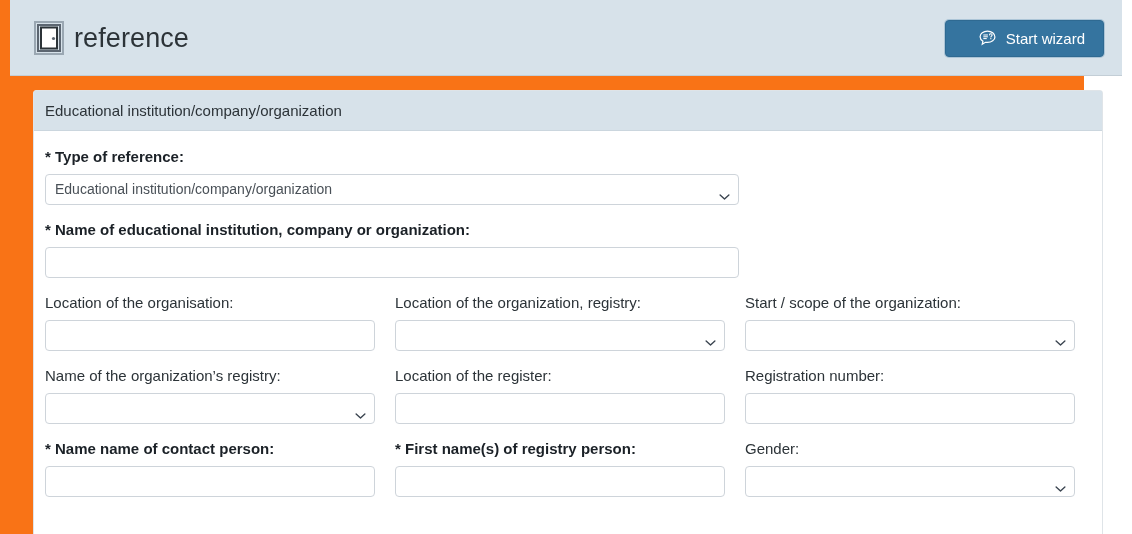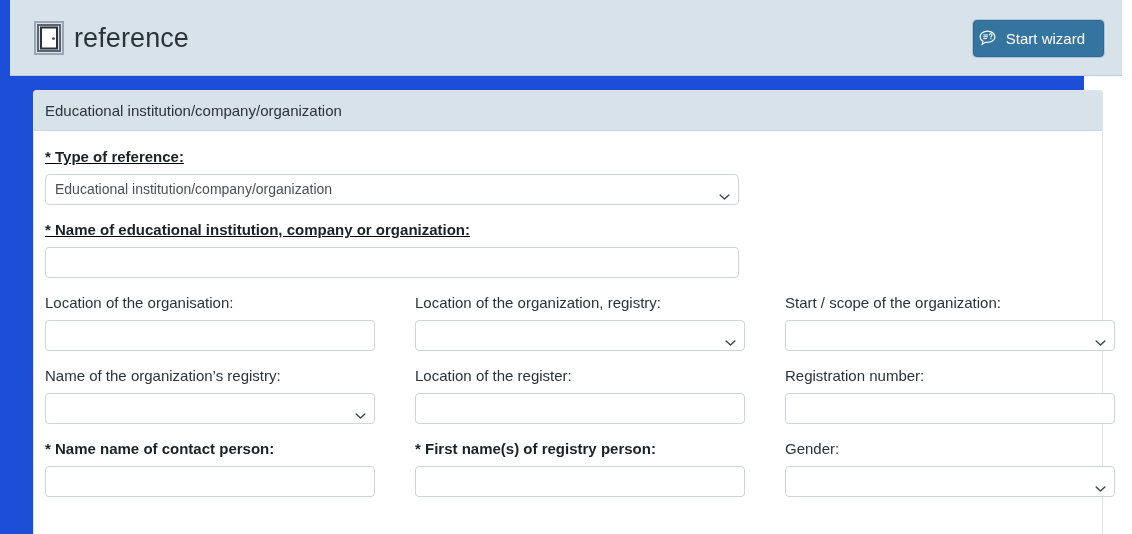--- a/index.html
+++ b/index.html
@@ -10,21 +10,21 @@
     height: 534px;
     overflow: hidden;
     background: #ffffff;
     font-family: "Liberation Sans", sans-serif;
   }
 
   .app {
     position: relative;
     width: 1084px;
     height: 534px;
-    background: #1d4ed8;
+    background: #f97316;
   }
 
   
   .page-header {
     position: absolute;
     left: 10px;
     top: 0px;
     width: 1112px;
     height: 76px;
     background: #d7e2ea;
@@ -55,21 +55,21 @@
     letter-spacing: 0.1px;
     line-height: 36px;
     white-space: nowrap;
   }
 
   .wizard-btn {
     position: absolute;
     right: 18px;
     top: 20px;
     height: 37px;
-    padding: 0 18px 0 4px;
+    padding: 0 18px 0 32px;
     background: #35749f;
     border: 1px solid #2f6a92;
     border-radius: 4px;
     color: #ffffff;
     font-size: 15px;
     font-family: "Liberation Sans", sans-serif;
     display: flex;
     align-items: center;
     gap: 9px;
     cursor: pointer;
@@ -145,26 +145,26 @@
   .sel-arrow {
     position: absolute;
     right: 9px;
     top: 50%;
     transform: translateY(-50%);
     width: 11px;
     height: 7px;
     pointer-events: none;
   }
 
-  .block { margin-bottom: 15px; text-decoration: underline; }
+  .block { margin-bottom: 15px; }
   .block-wide { width: 694px; }
 
   .row3 {
     display: flex;
-    gap: 40px;
+    gap: 20px;
     margin-bottom: 15px;
   }
   .col { width: 330px; flex: 0 0 330px; }
 </style>
 </head>
 <body>
 
 <div class="app">
 
   <div class="page-header">

